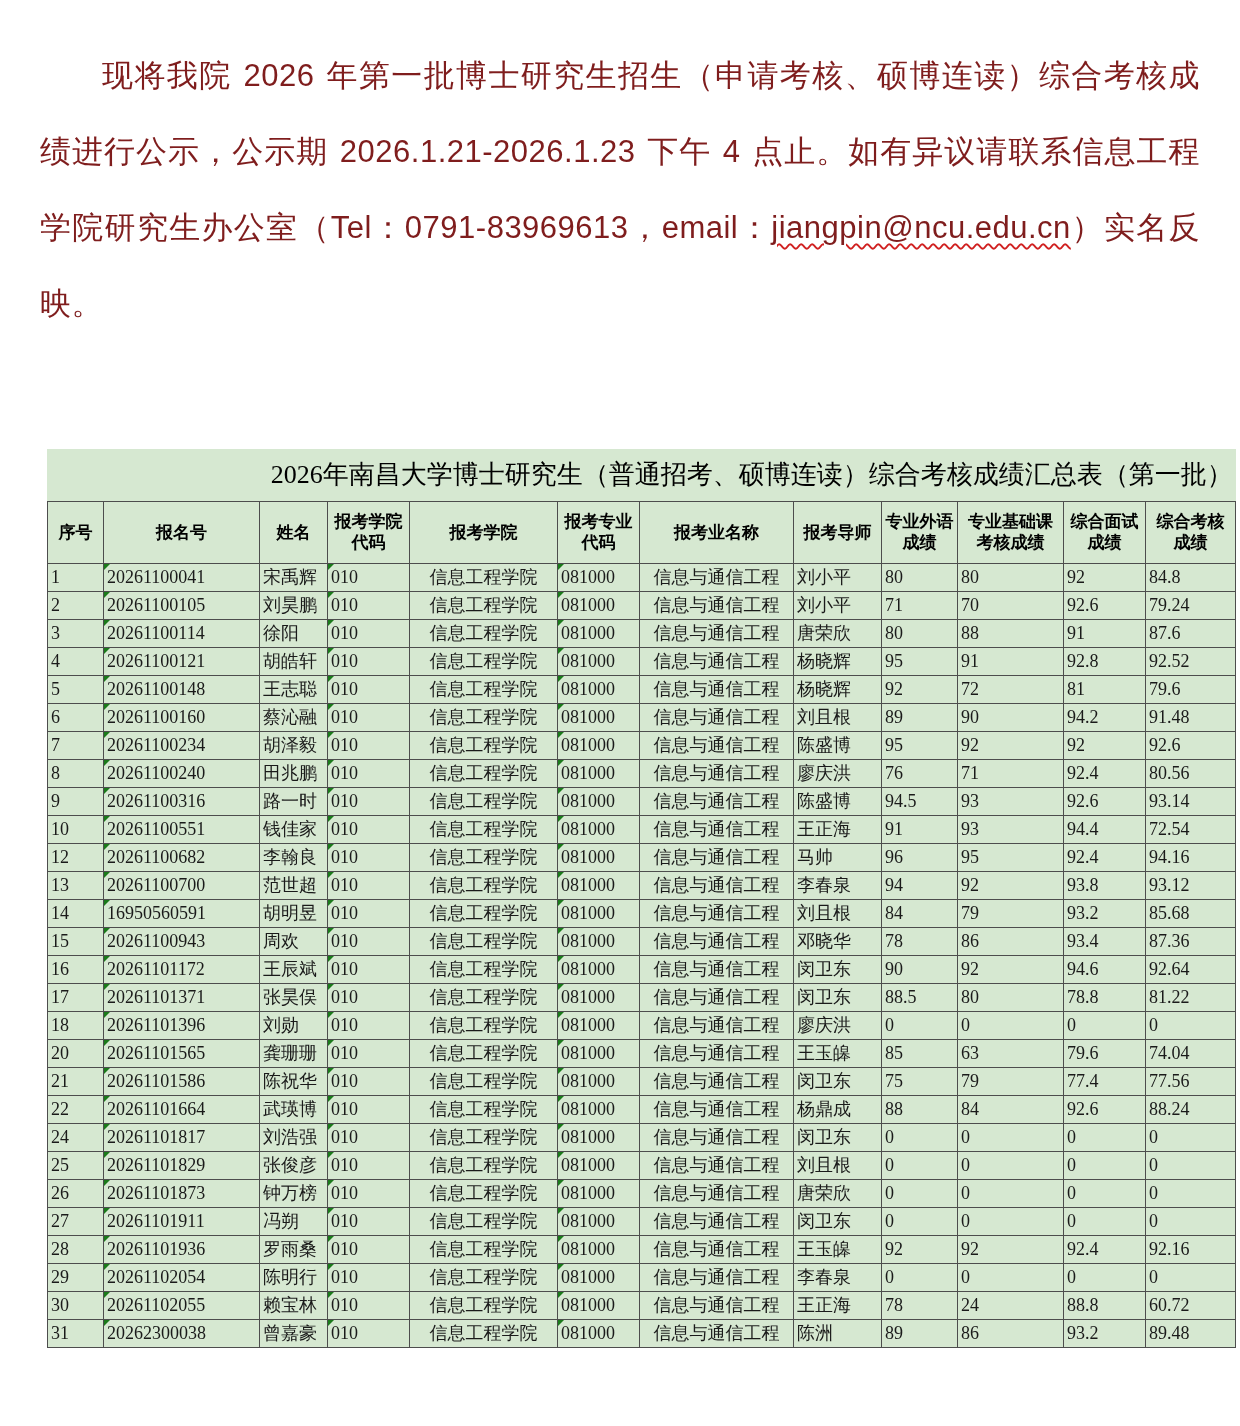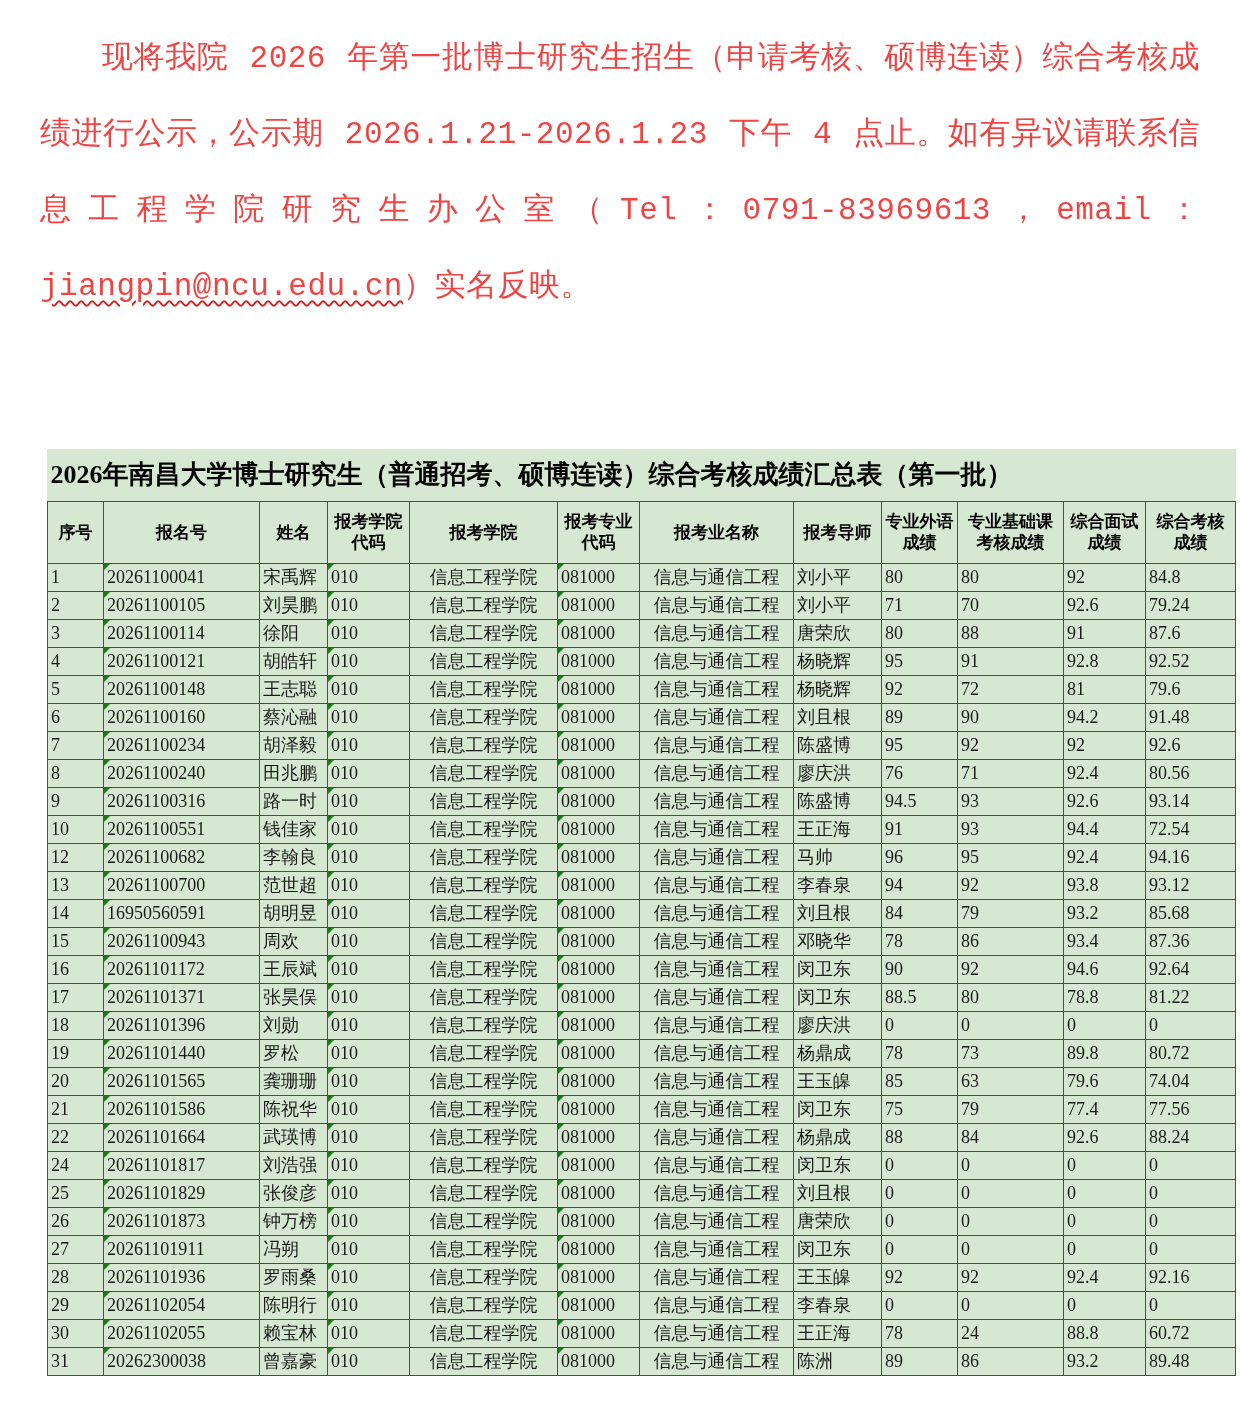--- a/index.html
+++ b/index.html
@@ -8,23 +8,23 @@
     width: 1240px; height: 1426px;
     background: #ffffff;
     font-family: "Liberation Serif", "DejaVu Serif", serif;
     overflow: hidden;
   }
 
   
   #notice {
     width: 1160px;
     margin: 0 auto;
-    padding: 21px 0 0 0;
-    color: #ef4444;
-    font-family: Liberation Mono, monospace;
+    padding: 38px 0 0 0;
+    color: #7f1d1d;
+    font-family: Liberation Sans, sans-serif;
     font-size: 31px;
     line-height: 76px;
     text-align: justify;
     text-align-last: left;
     letter-spacing: 0.5px;
     text-indent: 62px;
     word-spacing: 2px;
   }
   #notice .seg { white-space: normal; }
   #notice .spell {
@@ -55,24 +55,24 @@
     color: #1a1a1a;
     overflow: hidden;
     white-space: nowrap;
   }
 
   
   tr.title-row td {
     border: none;
     border-bottom: 1px solid #4d4d4d;
     height: 52px;
-    text-align: left;
+    text-align: right;
     vertical-align: middle;
     font-size: 26px;
-    font-weight: bold;
+    font-weight: normal;
     letter-spacing: 0px;
     color: #000;
     margin-top: 28px;
   }
 
   
   tr.head-row th {
     height: 62px;
     text-align: center;
     vertical-align: middle;
@@ -389,34 +389,20 @@
           <td class="c-center">信息工程学院</td>
           <td class="c-left flag">081000</td>
           <td class="c-center">信息与通信工程</td>
           <td class="c-left">廖庆洪</td>
           <td class="c-left">0</td>
           <td class="c-left">0</td>
           <td class="c-left">0</td>
           <td class="c-left">0</td>
         </tr>
         <tr class="data-row">
-          <td class="c-left">19</td>
-          <td class="c-left flag">20261101440</td>
-          <td class="c-left">罗松</td>
-          <td class="c-left flag">010</td>
-          <td class="c-center">信息工程学院</td>
-          <td class="c-left flag">081000</td>
-          <td class="c-center">信息与通信工程</td>
-          <td class="c-left">杨鼎成</td>
-          <td class="c-left">78</td>
-          <td class="c-left">73</td>
-          <td class="c-left">89.8</td>
-          <td class="c-left">80.72</td>
-        </tr>
-        <tr class="data-row">
           <td class="c-left">20</td>
           <td class="c-left flag">20261101565</td>
           <td class="c-left">龚珊珊</td>
           <td class="c-left flag">010</td>
           <td class="c-center">信息工程学院</td>
           <td class="c-left flag">081000</td>
           <td class="c-center">信息与通信工程</td>
           <td class="c-left">王玉皞</td>
           <td class="c-left">85</td>
           <td class="c-left">63</td>

